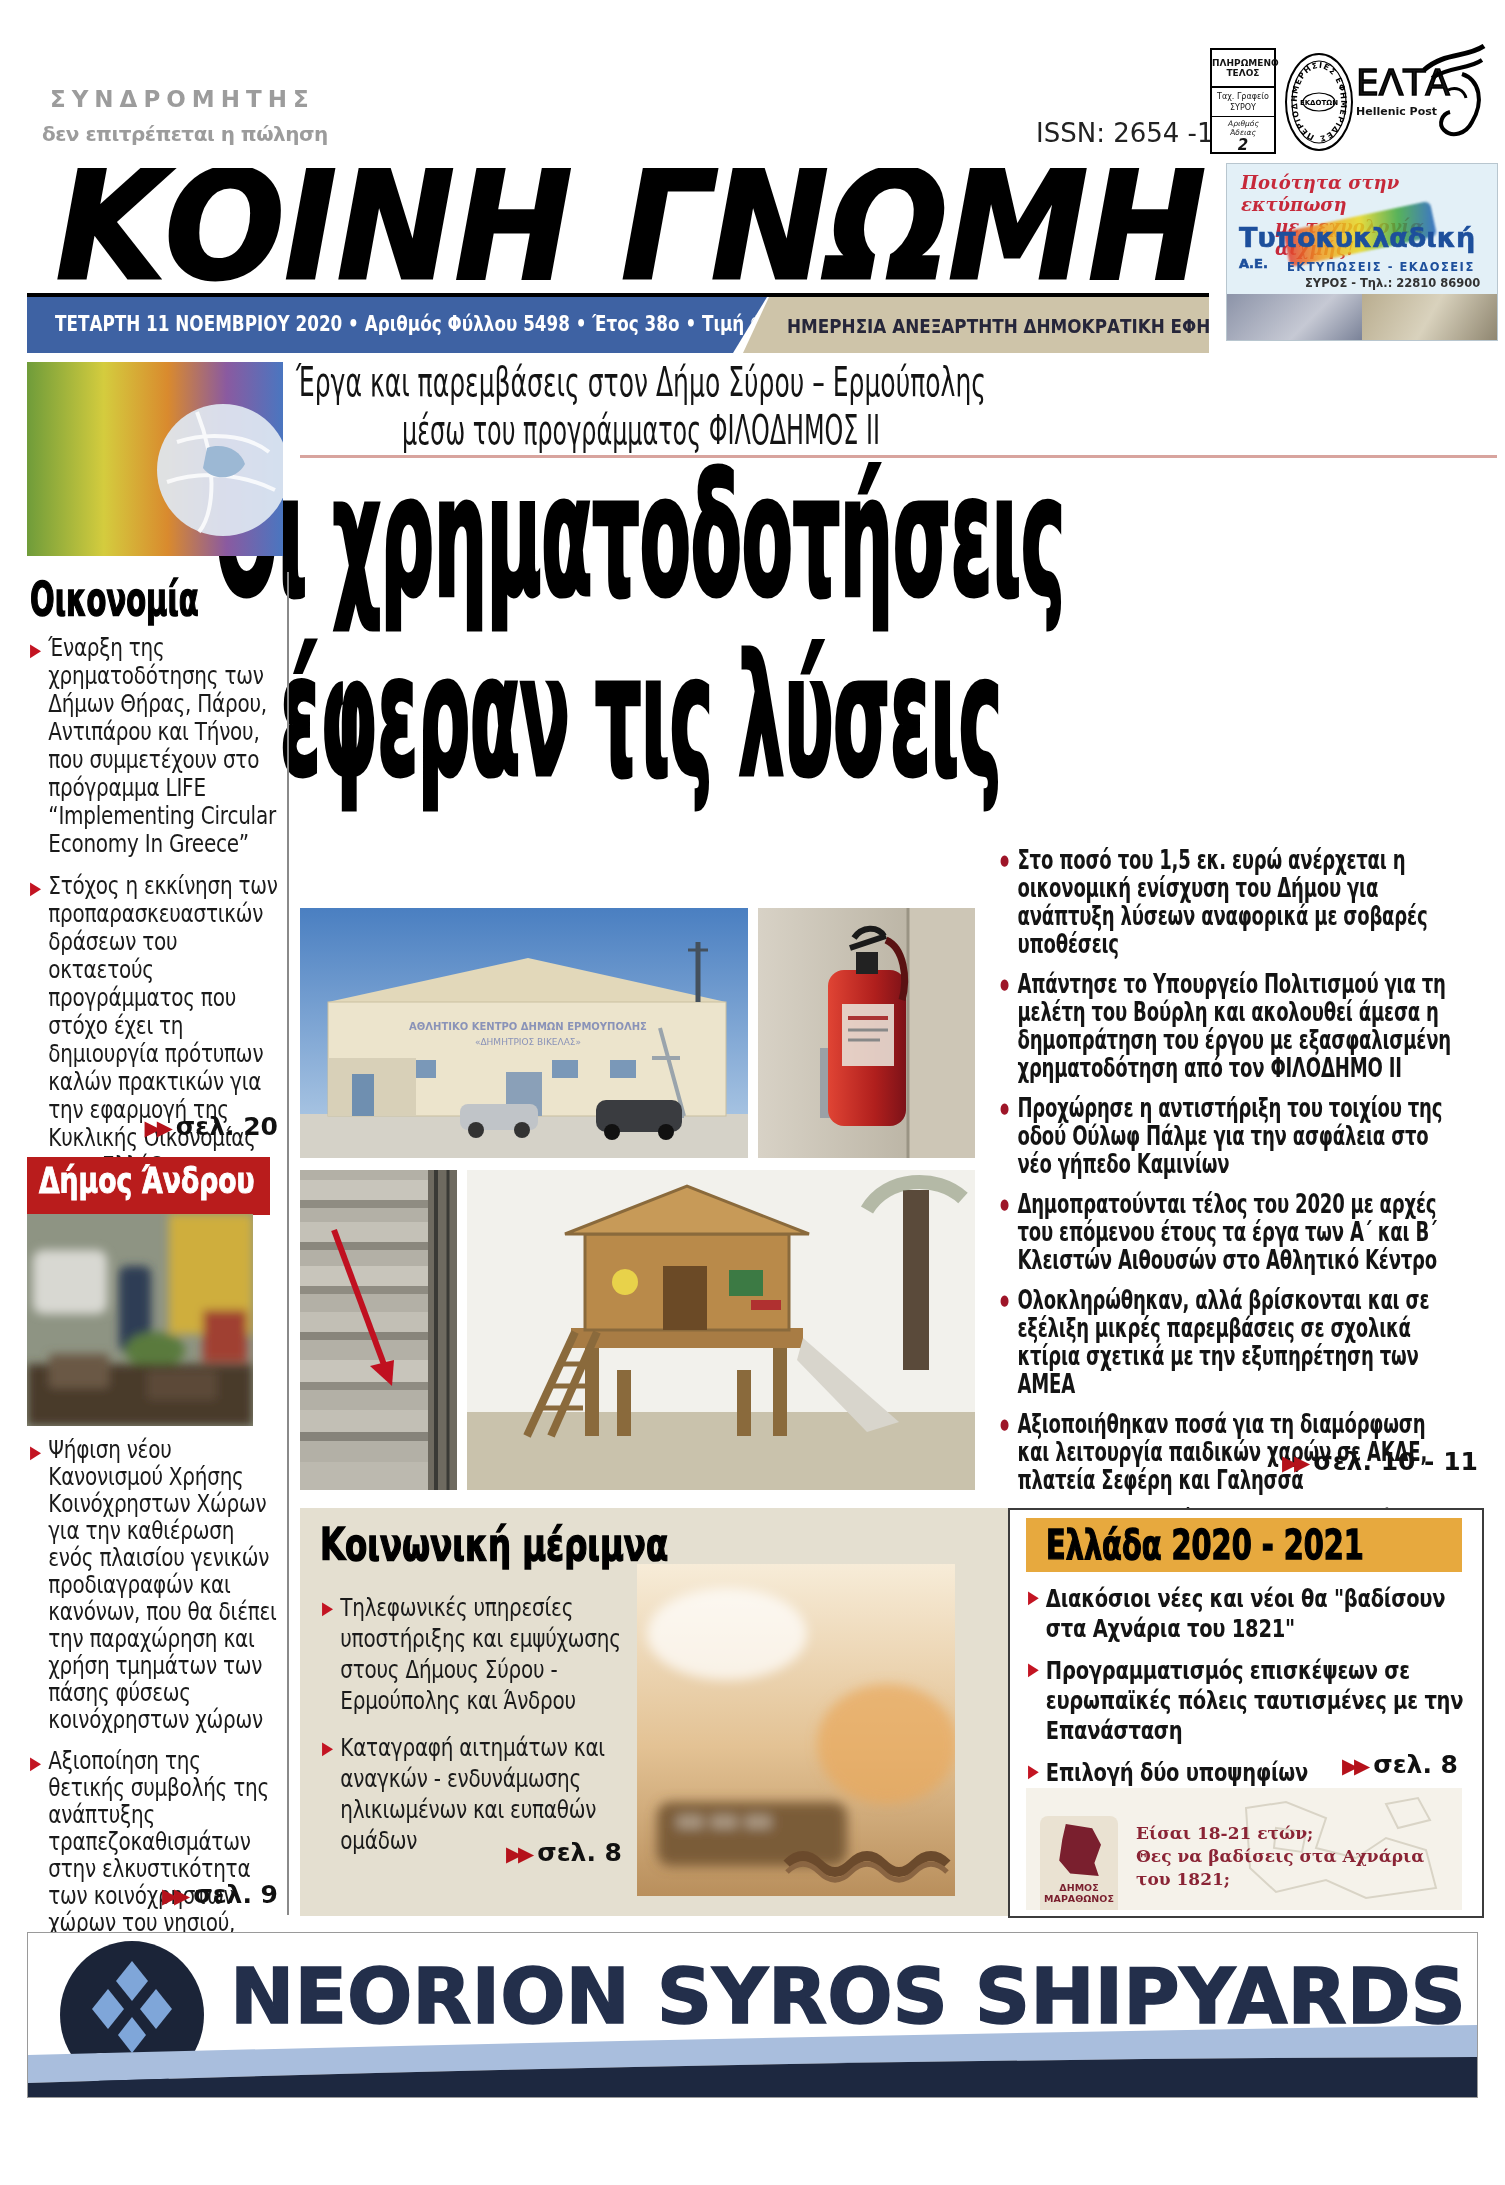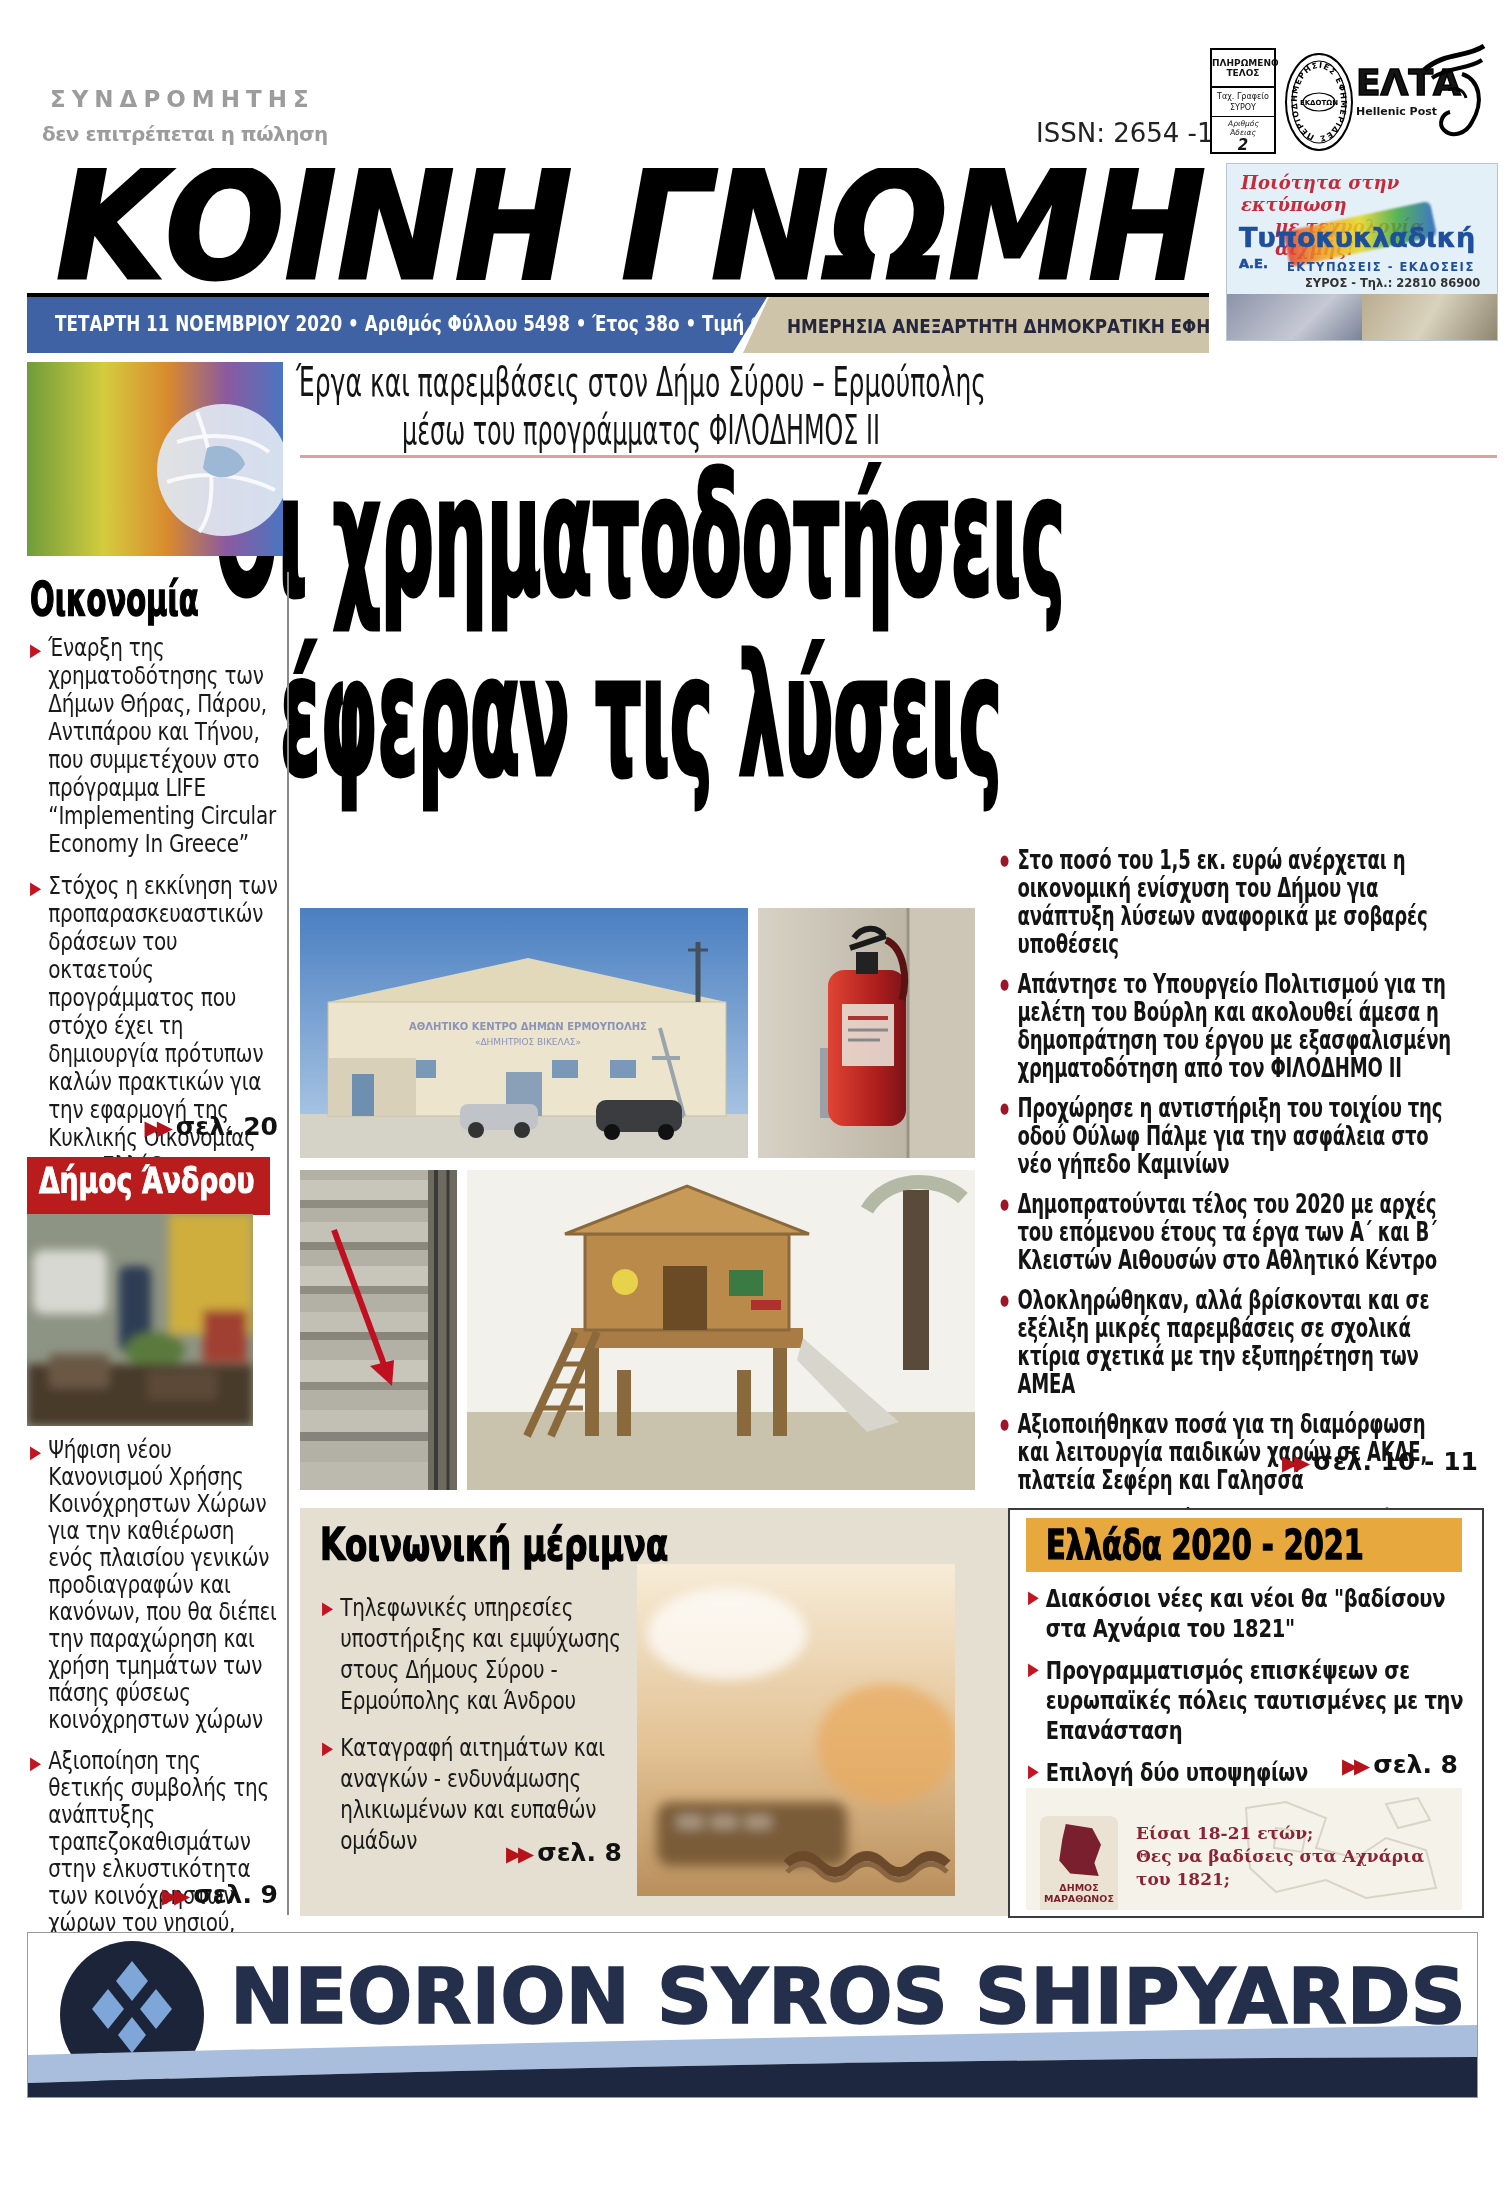--- a/index.html
+++ b/index.html
@@ -133,21 +133,21 @@
         <path id="sealpath" d="M35,52 m-22,0 a22,34 0 1,1 44,0 a22,34 0 1,1 -44,0"></path>
       </defs>
     <text font-size="8" font-weight="bold" letter-spacing="1">
       <textPath href="#sealpath">ΗΜΕΡΗΣΙΕΣ ΕΦΗΜΕΡΙΔΕΣ ΠΕΡΙΟΔΙΚΑ</textPath>
     </text>
     <ellipse cx="35" cy="52" rx="16" ry="9" fill="none" stroke="#000" stroke-width="1.2"></ellipse>
     <text x="35" y="55" text-anchor="middle" font-size="7" font-weight="bold">ΕΚΔΟΤΩΝ</text>
   </svg>
 
   <div class="abs" style="left:1356px;top:62px;">
-    <div style="font-size:36px;font-weight:bold;-webkit-text-stroke:1.5px #000;">ΕΛΤΑ</div>
+    <div style="font-size:36px;font-weight:normal;-webkit-text-stroke:1.5px #000;">ΕΛΤΑ</div>
     <div style="font-size:11px;font-weight:bold;margin-top:2px;">Hellenic Post</div>
   </div>
   <svg class="abs" style="left:1418px;top:44px;" width="72" height="104" viewBox="0 0 72 104">
     <path d="M6,26 C26,8 48,14 66,2" stroke="#000" stroke-width="5" fill="none"></path>
     <path d="M14,34 C32,22 50,26 64,16" stroke="#000" stroke-width="4" fill="none"></path>
     <path d="M44,30 C62,36 66,58 54,78 C48,90 34,94 26,86 C20,80 24,70 32,68" stroke="#000" stroke-width="4" fill="none"></path>
     <path d="M30,46 C38,42 46,46 48,54" stroke="#000" stroke-width="3" fill="none"></path>
   </svg>
 
   <svg class="abs masthead-svg" width="1170" height="128" viewBox="0 0 1170 128">

